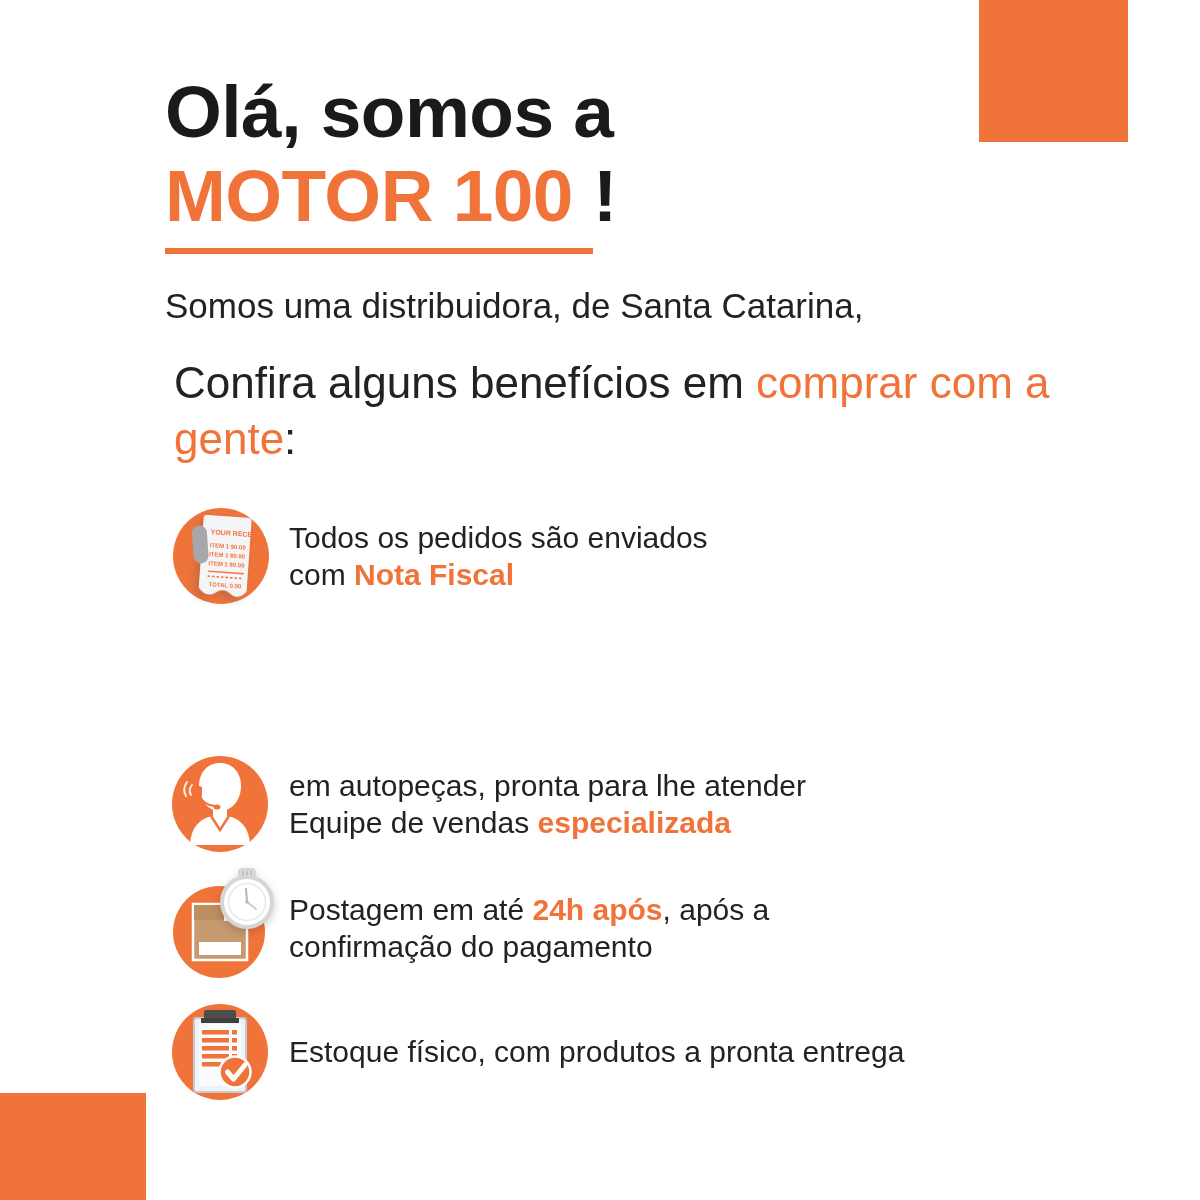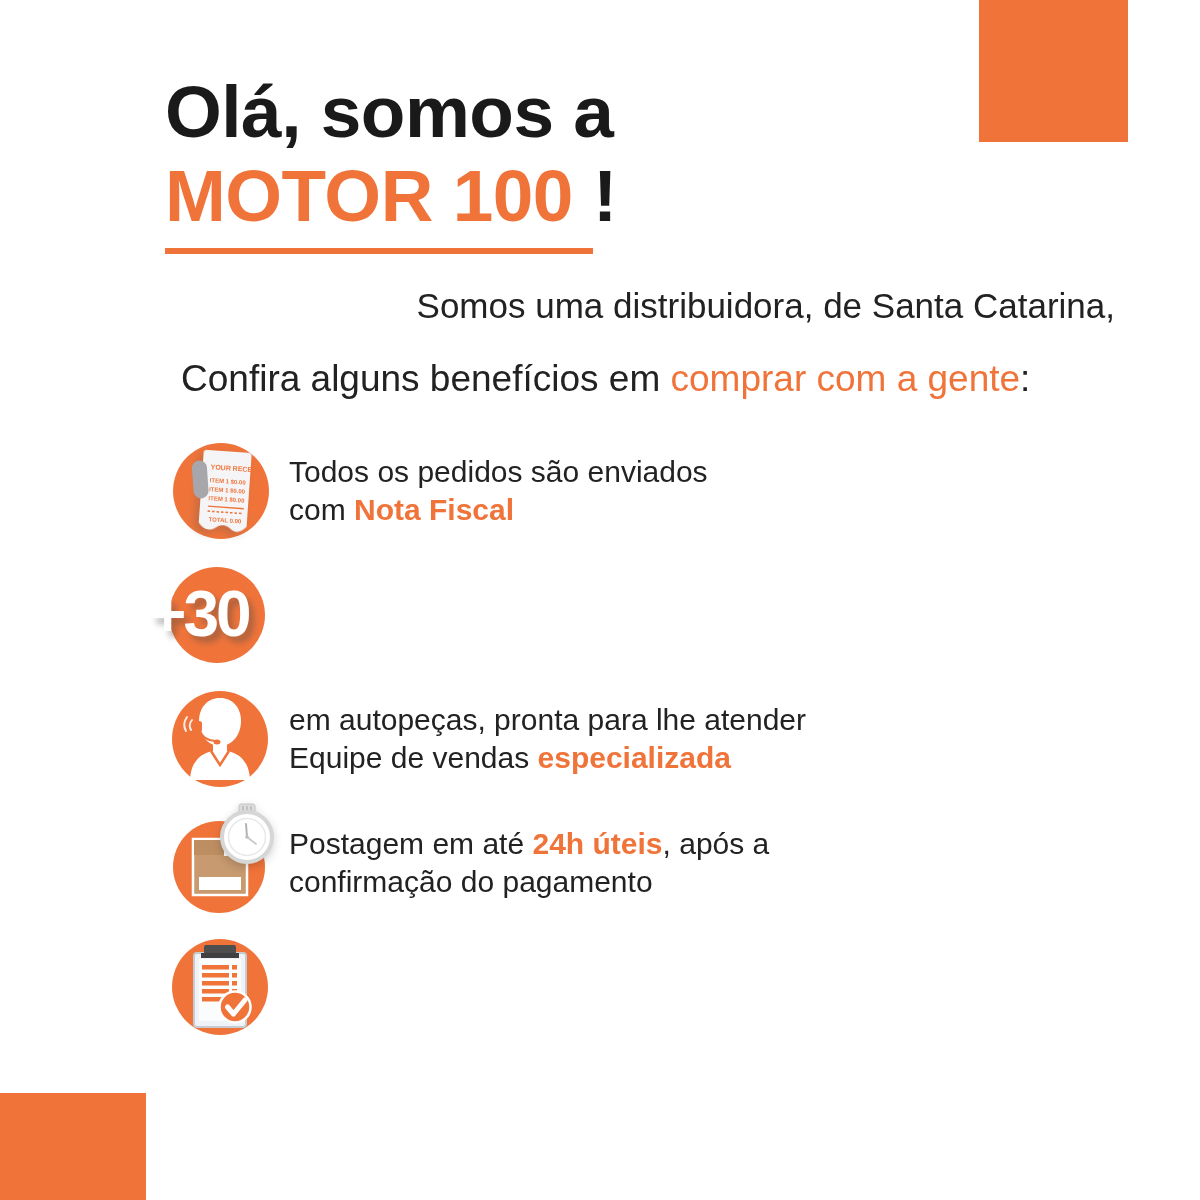--- a/index.html
+++ b/index.html
@@ -12,23 +12,23 @@
   .corner.bl{bottom:0;left:0;width:146px;height:107px;}
 
   .content{position:absolute;left:165px;top:70px;width:950px;}
 
   .title{margin:0;font-size:73px;font-weight:800;color:#1A1A1A;line-height:1.15;letter-spacing:-0.5px;}
   .t-line{display:block;}
   .brand{color:#F0743A;display:inline-block;border-bottom:6px solid #F0743A;padding:0 20px 10px 0;}
   .excl{color:#1A1A1A;}
 
   .intro{margin:30px 0 0;font-size:35px;line-height:1.28;color:#222222;font-weight:400;}
-  .intro span{display:block;text-align:right;}
+  .intro span{display:block;}
 
-  .benefits-intro{margin:26px 16px 0;font-size:37px;line-height:1.28;color:#222222;}
+  .benefits-intro{margin:26px 9px 0;font-size:44px;line-height:1.28;color:#222222;}
   .benefits-intro .hl{color:#F0743A;}
 
   .benefits{margin:34px 0 0;padding:0;list-style:none;}
   .benefit{display:flex;align-items:center;height:110px;margin:0 0 14px 0;}
   .icon-box{width:110px;height:110px;flex:0 0 110px;position:relative;}
   .icon-box svg{display:block;overflow:visible;}
   .plus30-box svg{margin-left:-18px;}
   .package-box svg{margin-top:-9px;}
   .benefit-text{margin:0 0 0 14px;font-size:30px;line-height:1.26;color:#222222;}
   .benefit-text .bline{display:block;}
@@ -79,26 +79,20 @@
             </g>
           </svg>
         </div>
         <p class="benefit-text">
           <span class="bline"><span>Todos os pedidos são enviados</span></span>
           <span class="bline"><span>com </span><span class="accent">Nota Fiscal</span></span>
         </p>
       </li>
 
       <li class="benefit">
-        <div class="icon-box plus30-box">
-          <svg width="128" height="110" viewBox="0 0 128 110">
-            <circle cx="70" cy="55" r="48" fill="#F0743A"></circle>
-            <text x="2" y="76" font-size="64" font-weight="bold" fill="#FFFFFF" style="filter:drop-shadow(5px 6px 3px rgba(70,70,70,.4));letter-spacing:-3px">+30</text>
-          </svg>
-        </div>
         <p class="benefit-text">
         </p>
       </li>
 
       <li class="benefit">
         <div class="icon-box">
           <svg width="110" height="110" viewBox="0 0 110 110">
             <circle cx="55" cy="55" r="48" fill="#F0743A"></circle>
             <path d="M27,36 q-4,5 -1,10 M22,33 q-5,7 -1,14" stroke="rgba(255,255,255,.85)" stroke-width="2" fill="none" stroke-linecap="round"></path>
             <path d="M55,14 c13,0 21,10 21,23 c0,14 -9,25 -21,25 c-12,0 -21,-11 -21,-25 c0,-13 8,-23 21,-23 z" fill="#FFFFFF"></path>
@@ -130,21 +124,21 @@
               <rect x="-5" y="-25" width="10" height="6" fill="#CFCFCF"></rect>
               <circle r="25" fill="#FFFFFF" stroke="#D6D6D6" stroke-width="4"></circle>
               <circle r="18.5" fill="#FFFFFF" stroke="#E8E8E8" stroke-width="1.5"></circle>
               <path d="M0,0 L-1,-13" stroke="#B3B3B3" stroke-width="2" stroke-linecap="round"></path>
               <path d="M0,0 L9,7" stroke="#C9C9C9" stroke-width="1.8" stroke-linecap="round"></path>
               <circle r="1.8" fill="#BDBDBD"></circle>
             </g>
           </svg>
         </div>
         <p class="benefit-text">
-          <span class="bline"><span>Postagem em até </span><span class="accent">24h úteis</span><span>, após a</span></span>
+          <span class="bline"><span>Postagem em até </span><span class="accent">24h após</span><span>, após a</span></span>
           <span class="bline"><span>confirmação do pagamento</span></span>
         </p>
       </li>
 
       <li class="benefit">
         <div class="icon-box">
           <svg width="110" height="110" viewBox="0 0 110 110">
             <circle cx="55" cy="55" r="48" fill="#F0743A"></circle>
             <rect x="29" y="21" width="52" height="74" rx="3" fill="#EFF3F7" stroke="#C6CBD1" stroke-width="2"></rect>
             <rect x="34" y="27" width="42" height="62" fill="#FFFFFF" opacity="0.75"></rect>
@@ -158,17 +152,20 @@
             <rect x="37" y="49" width="27" height="4.5" fill="#F0743A"></rect>
               <rect x="67" y="49" width="5" height="4.5" fill="#F0743A"></rect>
             <rect x="37" y="57" width="27" height="4.5" fill="#F0743A"></rect>
               <rect x="67" y="57" width="5" height="4.5" fill="#F0743A"></rect>
             <rect x="37" y="65" width="27" height="4.5" fill="#F0743A"></rect>
               <rect x="67" y="65" width="5" height="4.5" fill="#F0743A"></rect>
             <circle cx="70" cy="75" r="15.5" fill="#F0743A" stroke="#FFFFFF" stroke-width="2.5"></circle>
             <path d="M62.5,75 l6,7 l11.5,-14" stroke="#FFFFFF" stroke-width="5" fill="none" stroke-linecap="round" stroke-linejoin="round"></path>
           </svg>
         </div>
+        <p class="benefit-text">
+          <span class="bline"><span>Estoque físico, com produtos a pronta entrega</span></span>
+        </p>
       </li>
 
     </ul>
   </div>
 </div>
 
 </body></html>

